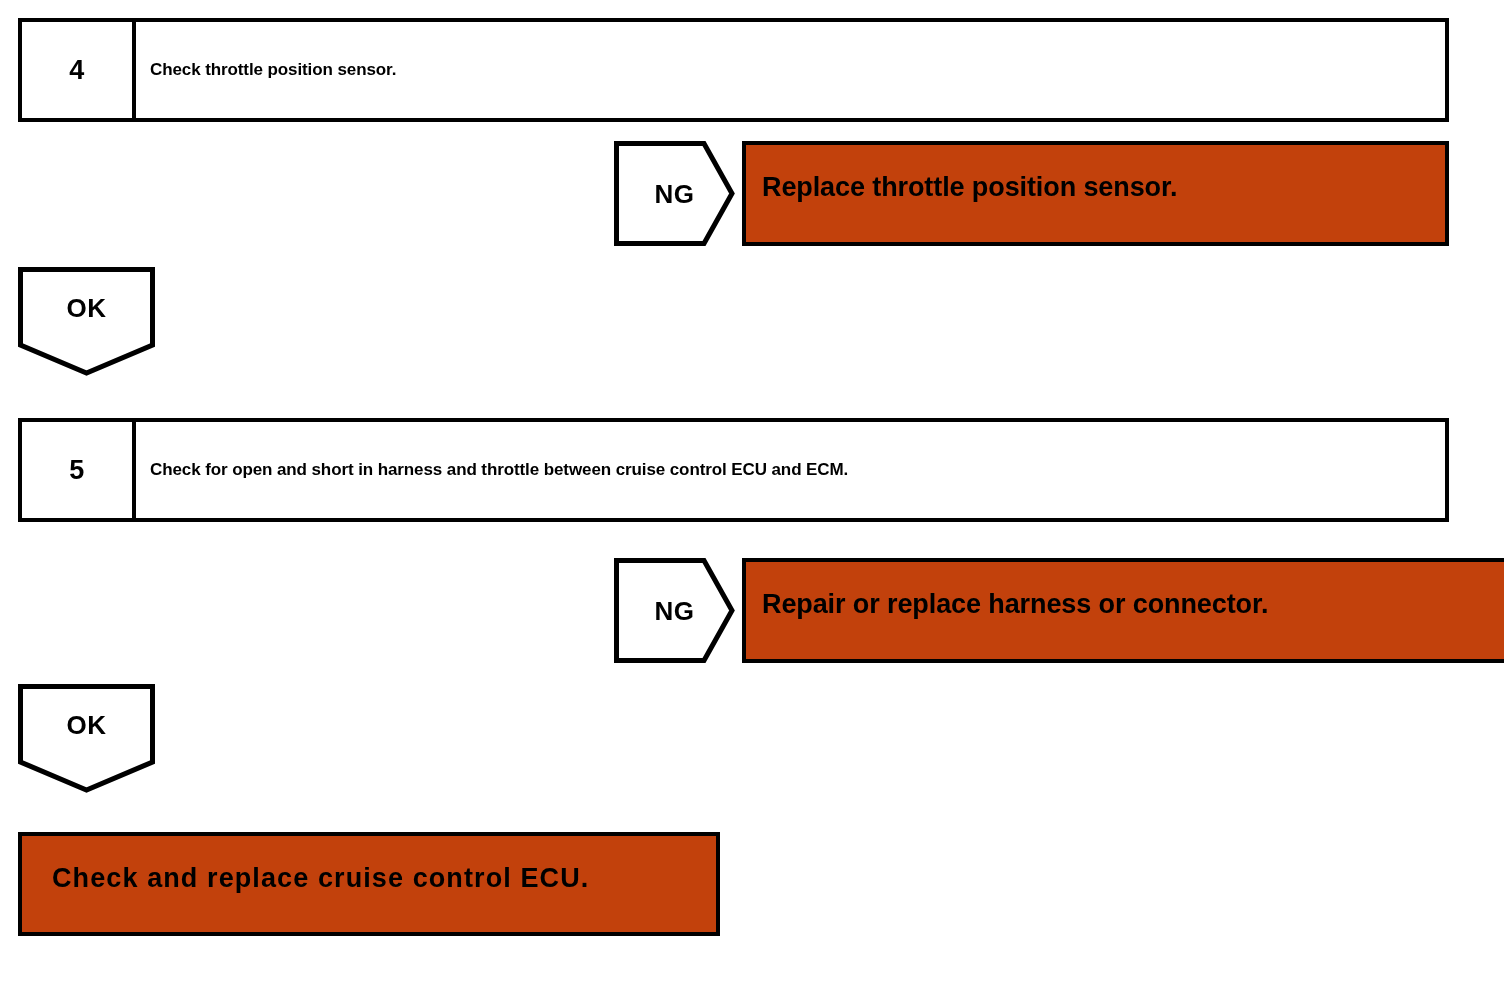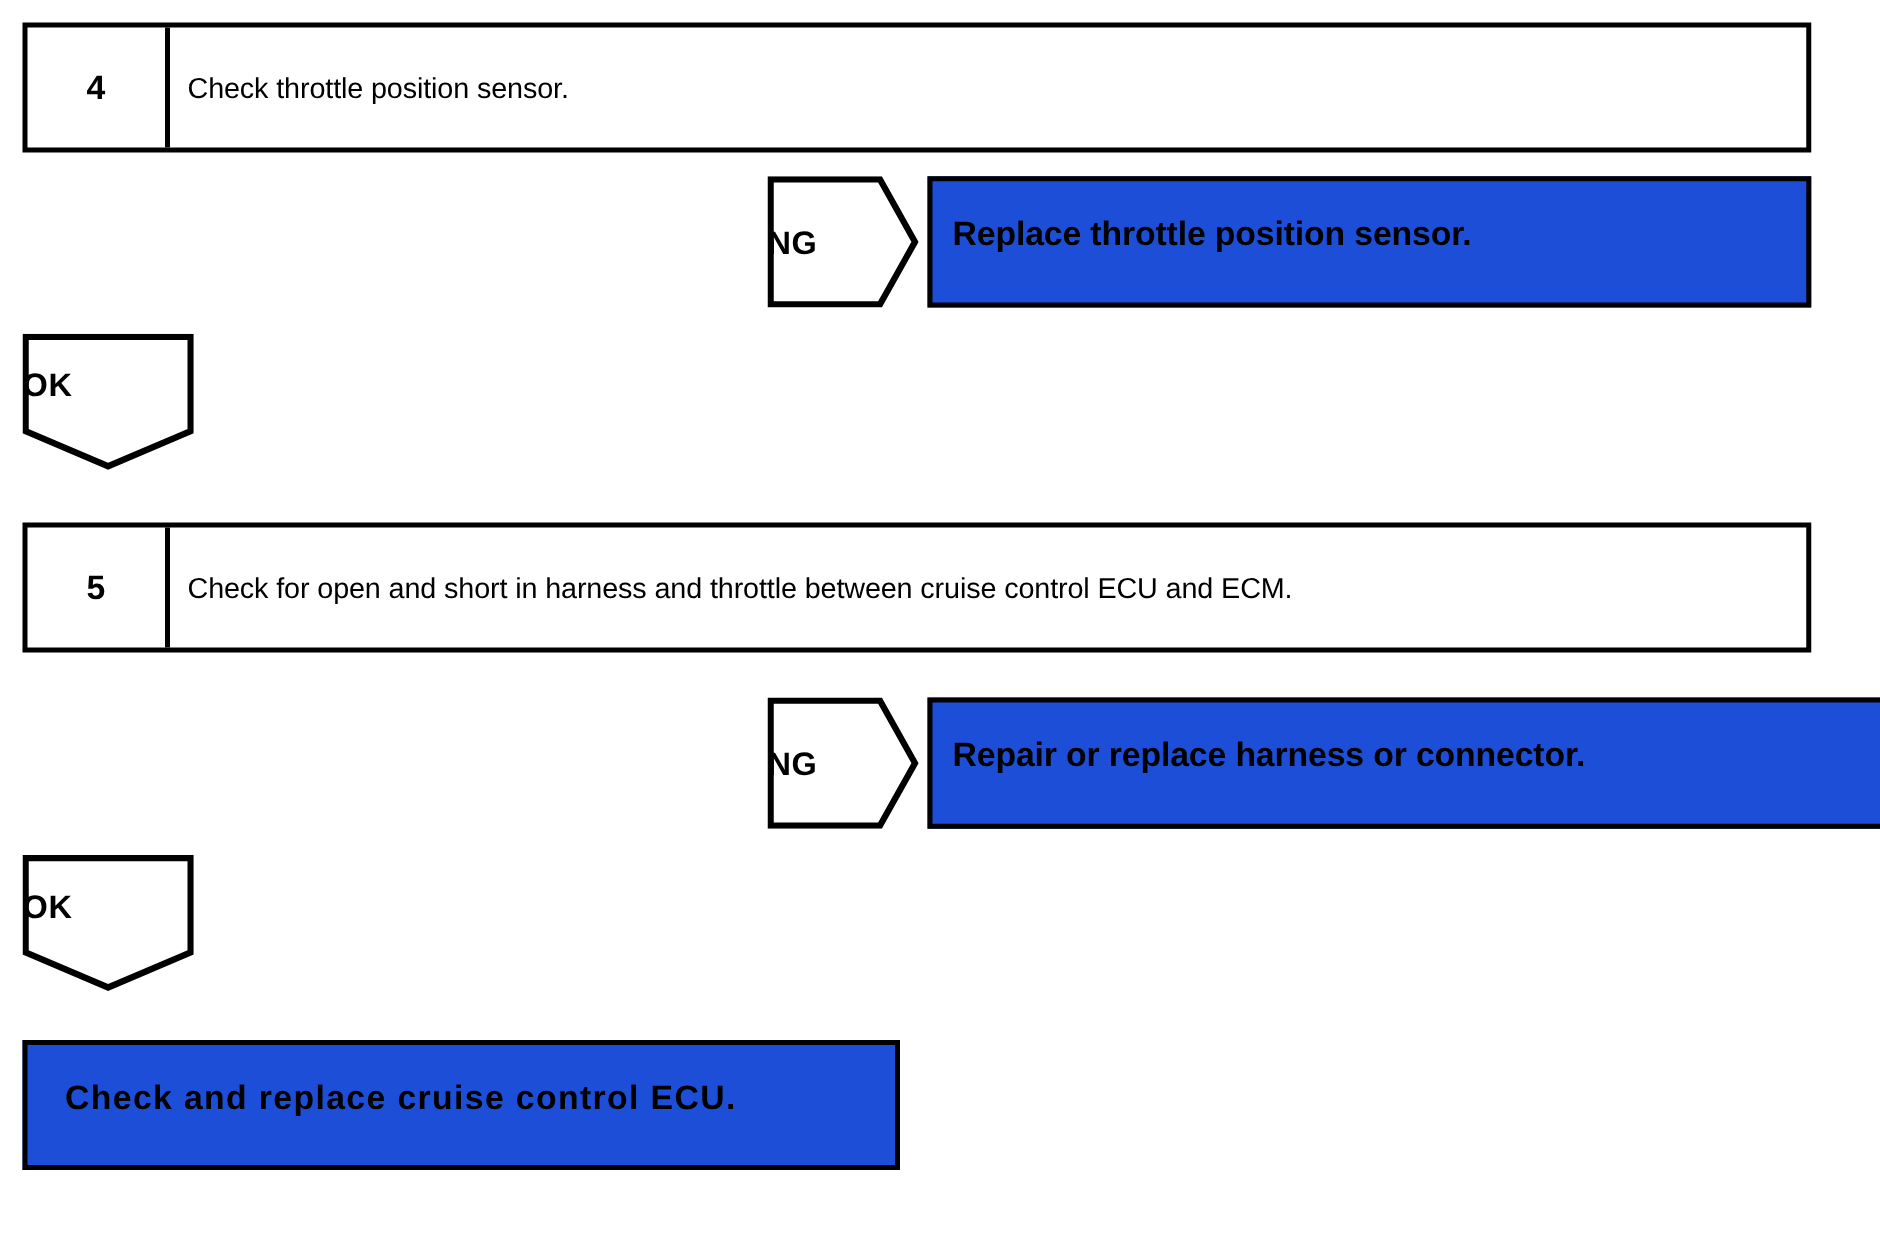--- a/index.html
+++ b/index.html
@@ -42,30 +42,30 @@
     justify-content: center;
     font-size: 27px;
     font-weight: bold;
     letter-spacing: 0.5px;
   }
   .step-text {
     flex: 1 1 auto;
     display: flex;
     align-items: center;
     padding: 0 12px 0 14px;
-    font-size: 23px;
-    font-weight: normal;
+    font-size: 17px;
+    font-weight: bold;
     line-height: 1.22;
     letter-spacing: -0.1px;
   }
 
   
   .result-box {
     border: 4px solid #000;
-    background: #1d4ed8;
+    background: #c2410c;
     display: flex;
     align-items: center;
     padding: 0 12px 12px 16px;
     font-size: 27px;
     font-weight: bold;
     letter-spacing: -0.1px;
   }
   .result-box.spaced {
     letter-spacing: 1.1px;
     padding-left: 30px;
@@ -79,21 +79,21 @@
 
   
   .ok-shape {
     position: absolute;
   }
   .ok-shape svg { display: block; }
   .ok-label {
     position: absolute;
     left: 0;
     width: 100%;
-    text-align: left;
+    text-align: center;
     font-size: 26px;
     font-weight: bold;
     letter-spacing: 0.5px;
   }
 </style>
 </head>
 <body>
 
 <div id="canvas">
 

